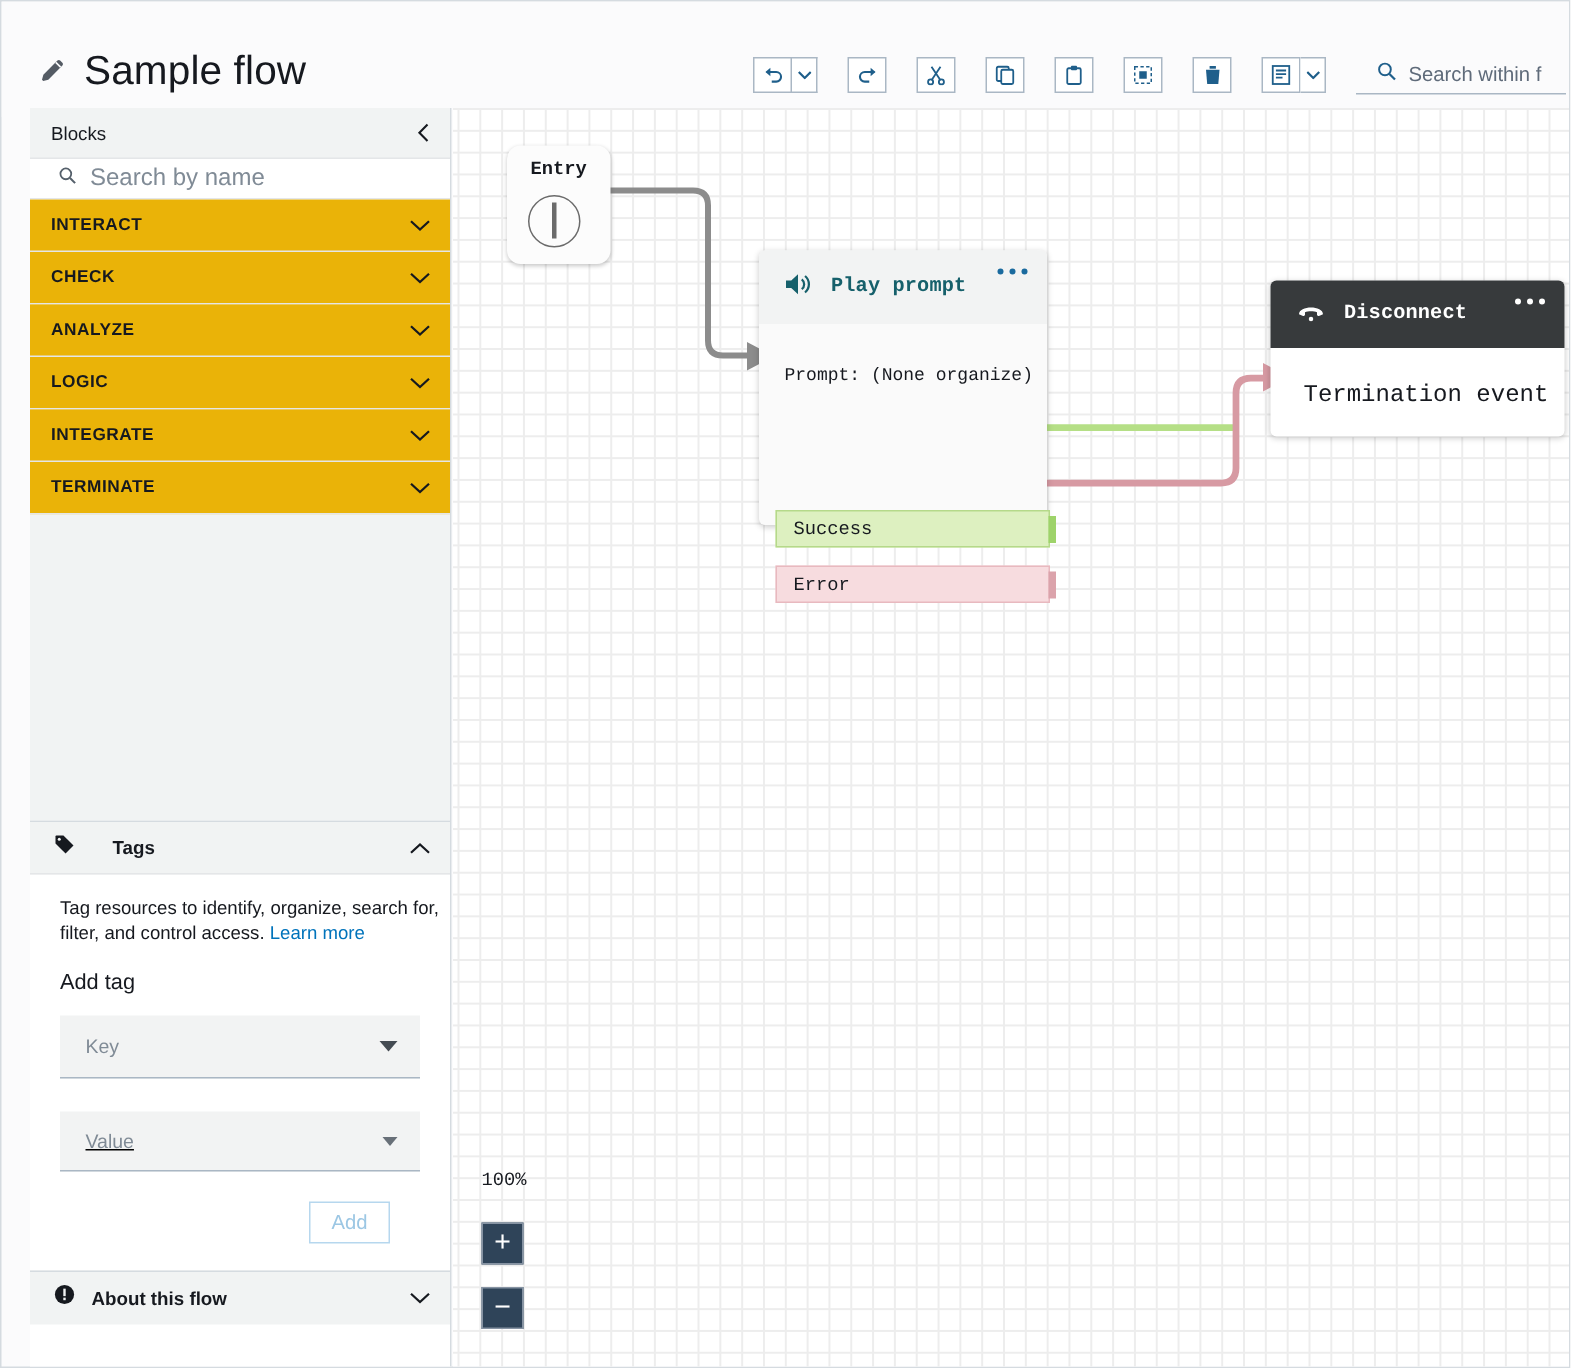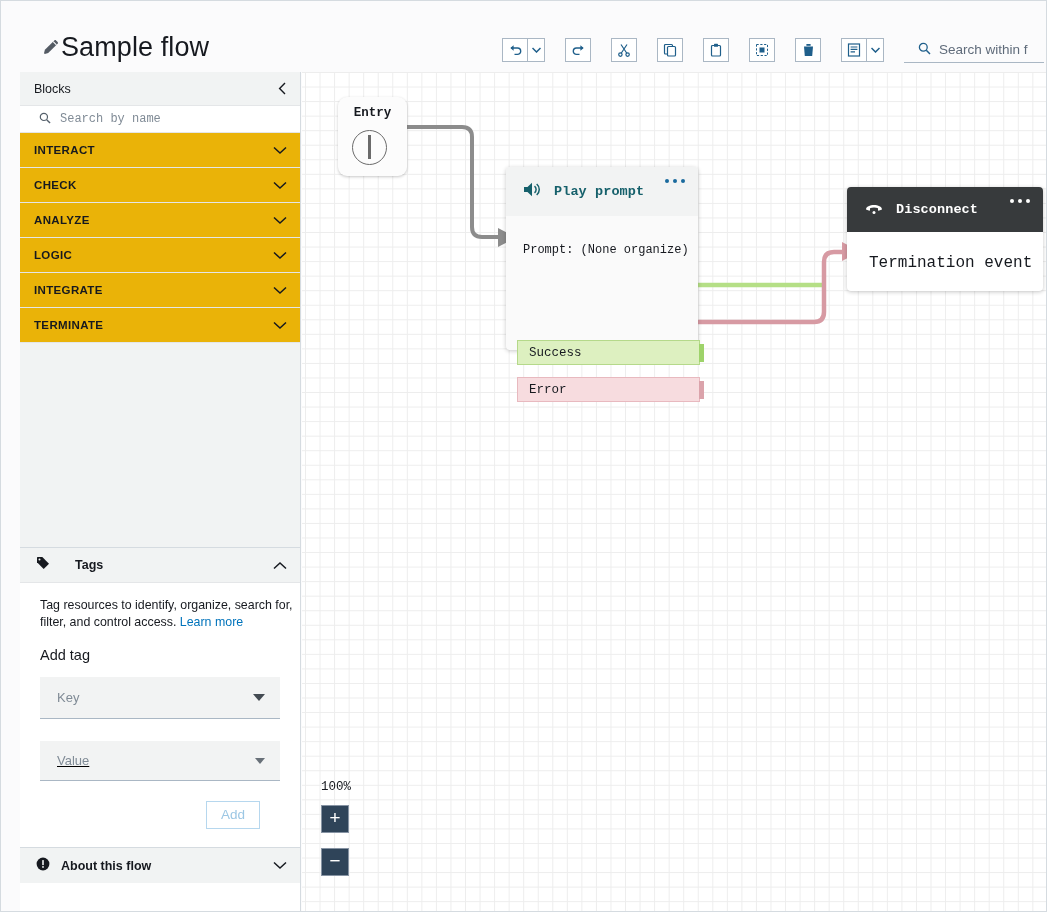--- a/index.html
+++ b/index.html
@@ -16,22 +16,22 @@
     border: 1px solid #d5dbe0;
     overflow: hidden;
   }
 
   
   #header {
     position: absolute; left: 0; top: 0; width: 1047px; height: 77px;
     background: #fbfbfc;
   }
   #title-wrap {
-    position: absolute; left: 40px; top: 30px;
-    display: flex; align-items: center; 
+    position: absolute; left: 24px; top: 30px;
+    display: flex; align-items: center; gap: 11px;
   }
   #pencil-icon { width: 20px; height: 20px; display:block; }
   #page-title {
     font-size: 27px; font-weight: 400; color: #16191f; letter-spacing: 0.1px;
     line-height: 32px; white-space: nowrap;
   }
 
   
   #toolbar {
     position: absolute; right: 4px; top: 36px;
@@ -72,21 +72,21 @@
     text-align: center;
   }
   #blocks-title { font-size: 12.5px; color: #16191f; }
   .chev { display:block; }
 
   #block-search {
     height: 27px; background: #ffffff;
     border-bottom: 1px solid #e4e6e8;
     display: flex; align-items: center; gap: 9px; padding-left: 19px;
   }
-  #block-search-text { font-size: 12px; color: #808b96; font-family: Liberation Mono, monospace; }
+  #block-search-text { font-size: 16px; color: #808b96; }
 
   .cat-row {
     height: 35px; background: #eab308;
     border-bottom: 1px solid #e4e6e8;
     display: flex; align-items: center; justify-content: space-between;
     padding: 0 13px 0 14px; cursor: pointer;
   }
   .cat-label {
     font-size: 11.5px; font-weight: 700; color: #16191f; letter-spacing: 0.35px;
   }
@@ -227,21 +227,21 @@
     height: 45px; background: #373a3c; border-radius: 4px 4px 0 0;
     display: flex; align-items: center; padding-left: 17px; gap: 12px;
     position: relative;
   }
   #disc-title { font-size: 13.5px; font-weight: 700; color: #ffffff; letter-spacing: .1px; }
   #disc-body { padding: 22px 0 0 22px; }
   #disc-body-text { font-size: 16px; color: #16191f; }
 
   
   #zoom-controls { position: absolute; left: 19px; top: 708px; }
-  #zoom-level { font-size: 12.5px; color: #16191f; margin-bottom: 11px; }
+  #zoom-level { font-size: 12.5px; color: #16191f; margin-bottom: 21px; }
   .zoom-btn {
     width: 28px; height: 28px; background: #2f4459;
     border: 1px solid #8693a3;
     display: flex; align-items: center; justify-content: center;
     cursor: pointer; margin-bottom: 15px;
   }
   .zoom-btn span { color: #ffffff; font-size: 19px; line-height: 19px; font-weight: 400; }
 </style>
 </head>
 <body>

